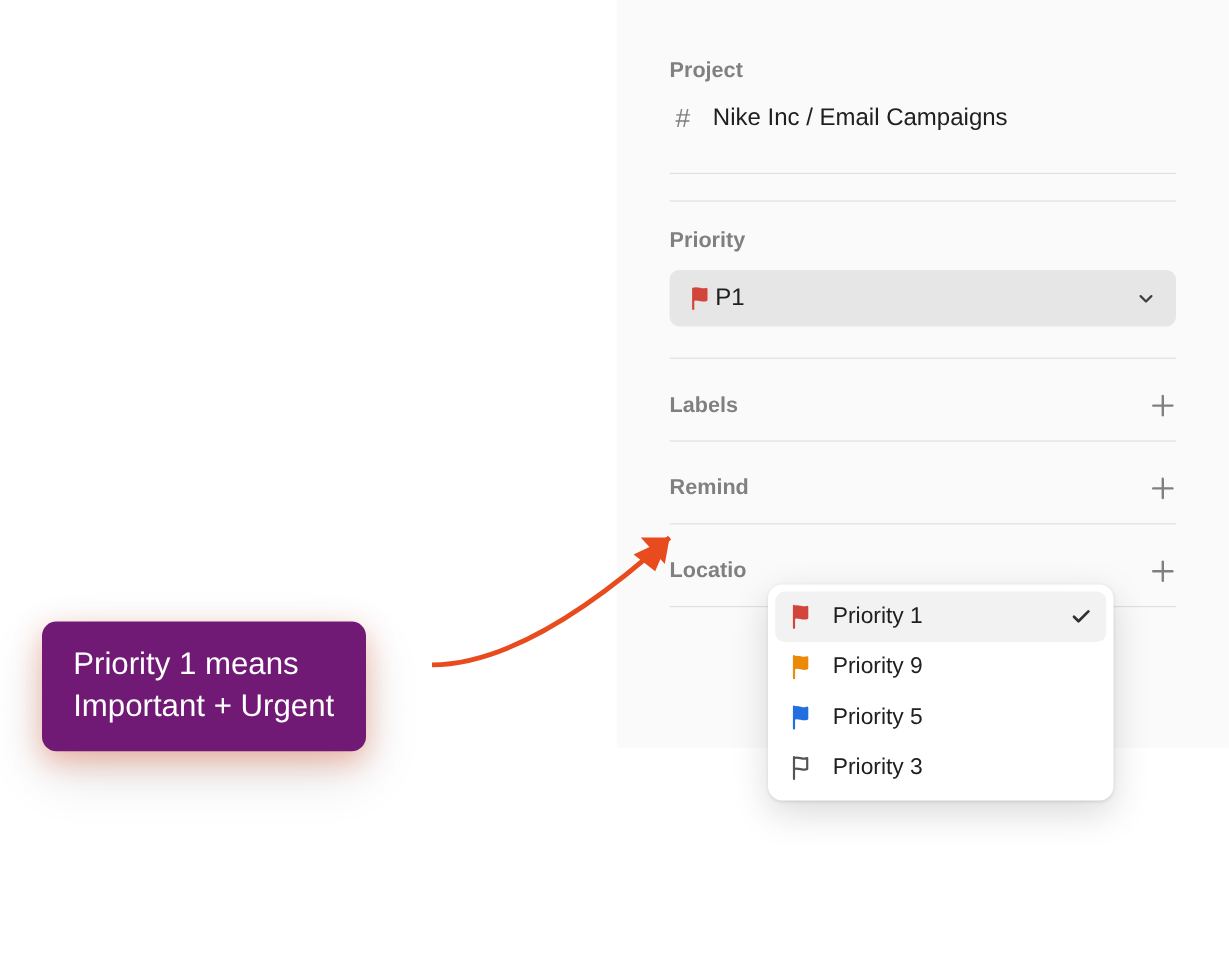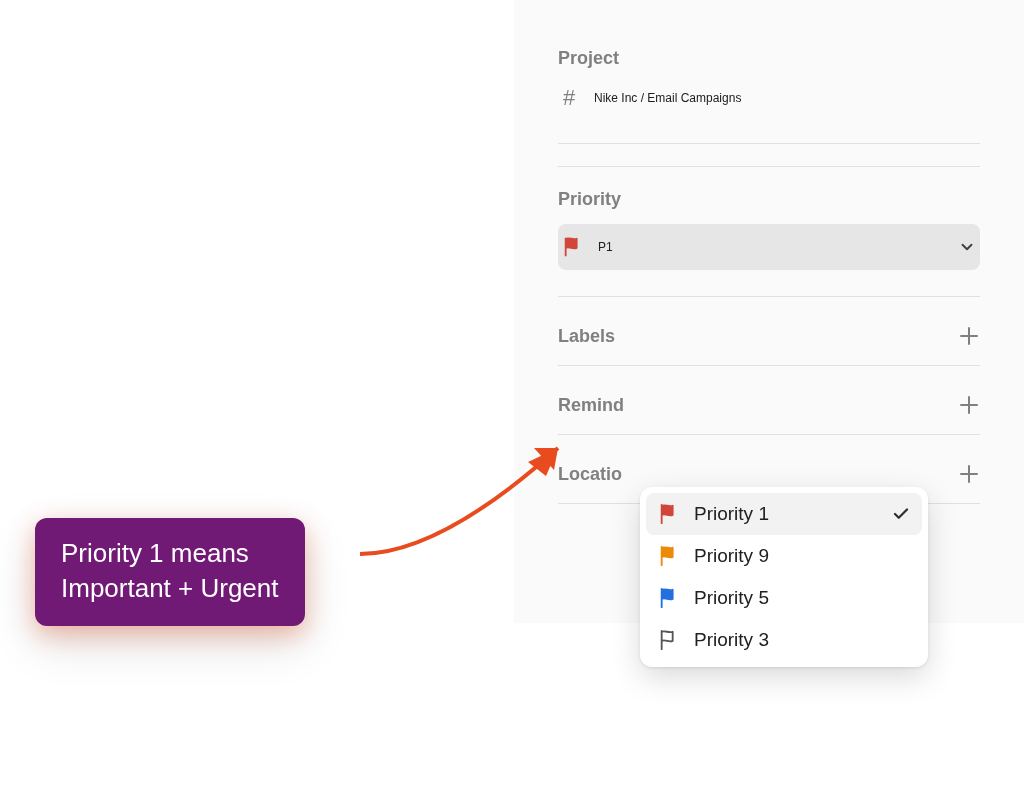--- a/index.html
+++ b/index.html
@@ -20,21 +20,21 @@
     color: #808080;
     margin-bottom: 14px;
   }
   .value-row {
     display: flex;
     align-items: center;
     gap: 14px;
     padding: 4px 0;
   }
   .value-text {
-    font-size: 12px;
+    font-size: 20px;
     color: #202020;
   }
   .divider {
     height: 1px;
     background: #e0e0e0;
     margin: 10px 0 22px 0;
   }
 
   
   .hash-icon { width: 22px; height: 22px; display: flex; align-items: center; justify-content: center; color: #808080; font-size: 22px; font-weight: 500; }
@@ -43,22 +43,21 @@
   .calendar-icon { width: 22px; height: 22px; position: relative; border: 2px solid #7a3cff; border-radius: 4px; }
   .calendar-icon::before { content:""; position:absolute; top:4px; left:3px; right:3px; height:2px; background:#7a3cff; border-radius:1px; display:none; }
   .calendar-icon::after { content:""; position:absolute; top:3px; left:3px; width:8px; height:2px; background:#7a3cff; border-radius:1px; }
 
   
   .priority-box {
     display: flex;
     align-items: center;
     background: #e6e6e6;
     border-radius: 8px;
-    padding: 12px 4px;
-    gap: 14px;
+    padding: 12px 16px;
     margin-top: 6px;
     position: relative;
   }
   .priority-box .chevron { margin-left: auto; color: #404040; }
 
   
   .flag {
     width: 22px; height: 22px; position: relative;
   }
   .flag svg { width: 100%; height: 100%; display: block; }
@@ -87,21 +86,20 @@
     color: #202020;
     cursor: pointer;
   }
   .dropdown-item.selected { background: #f2f2f2; }
   .dropdown-item .check { margin-left: auto; }
   .check svg { width: 18px; height: 18px; stroke: #303030; display:block; }
 
   
   .plus-row {
     display: flex;
-    align-items: center;
     justify-content: space-between;
     padding: 6px 0 18px 0;
   }
   .plus-row .label {
     font-size: 18px;
     font-weight: 600;
     color: #808080;
   }
   .plus-icon { width: 22px; height: 22px; color: #808080; position: relative; }
   .plus-icon::before, .plus-icon::after {

